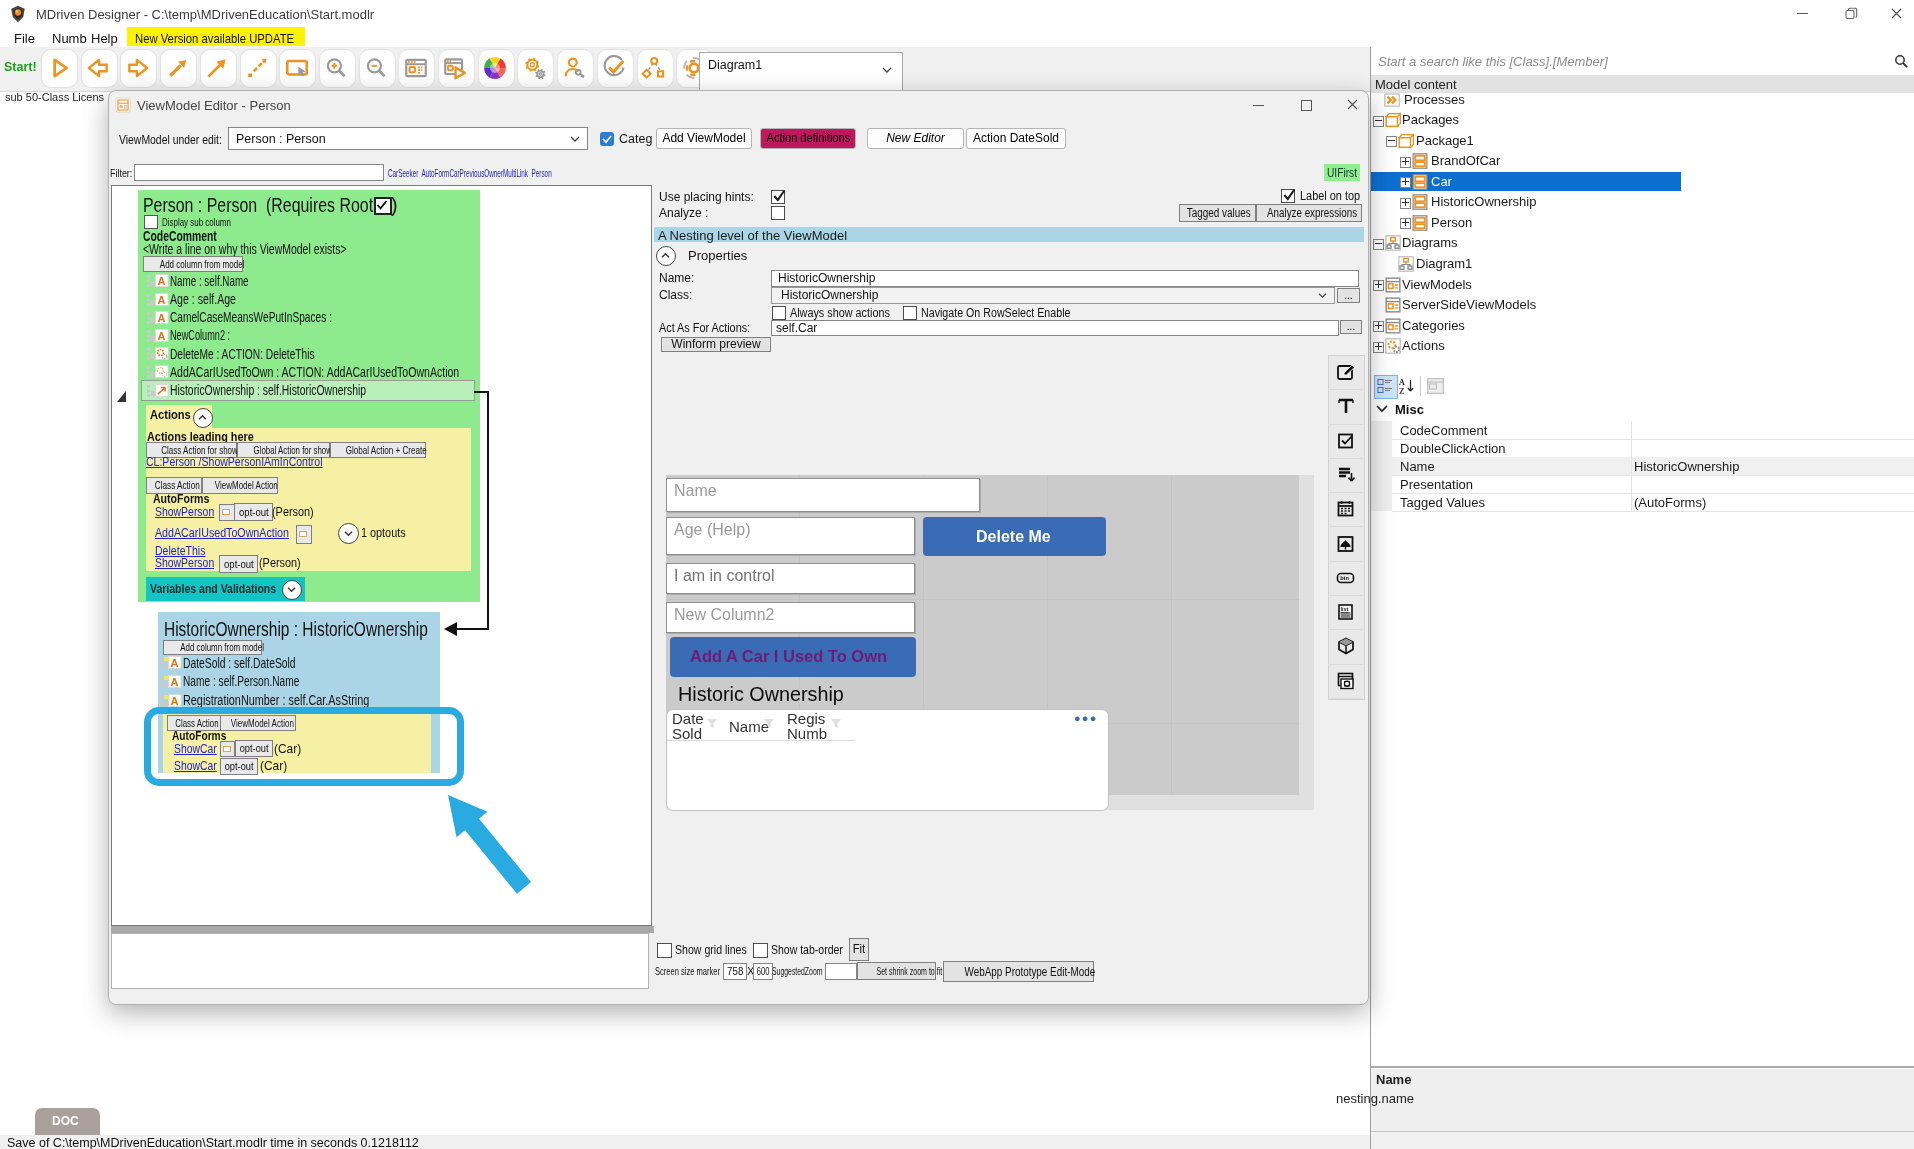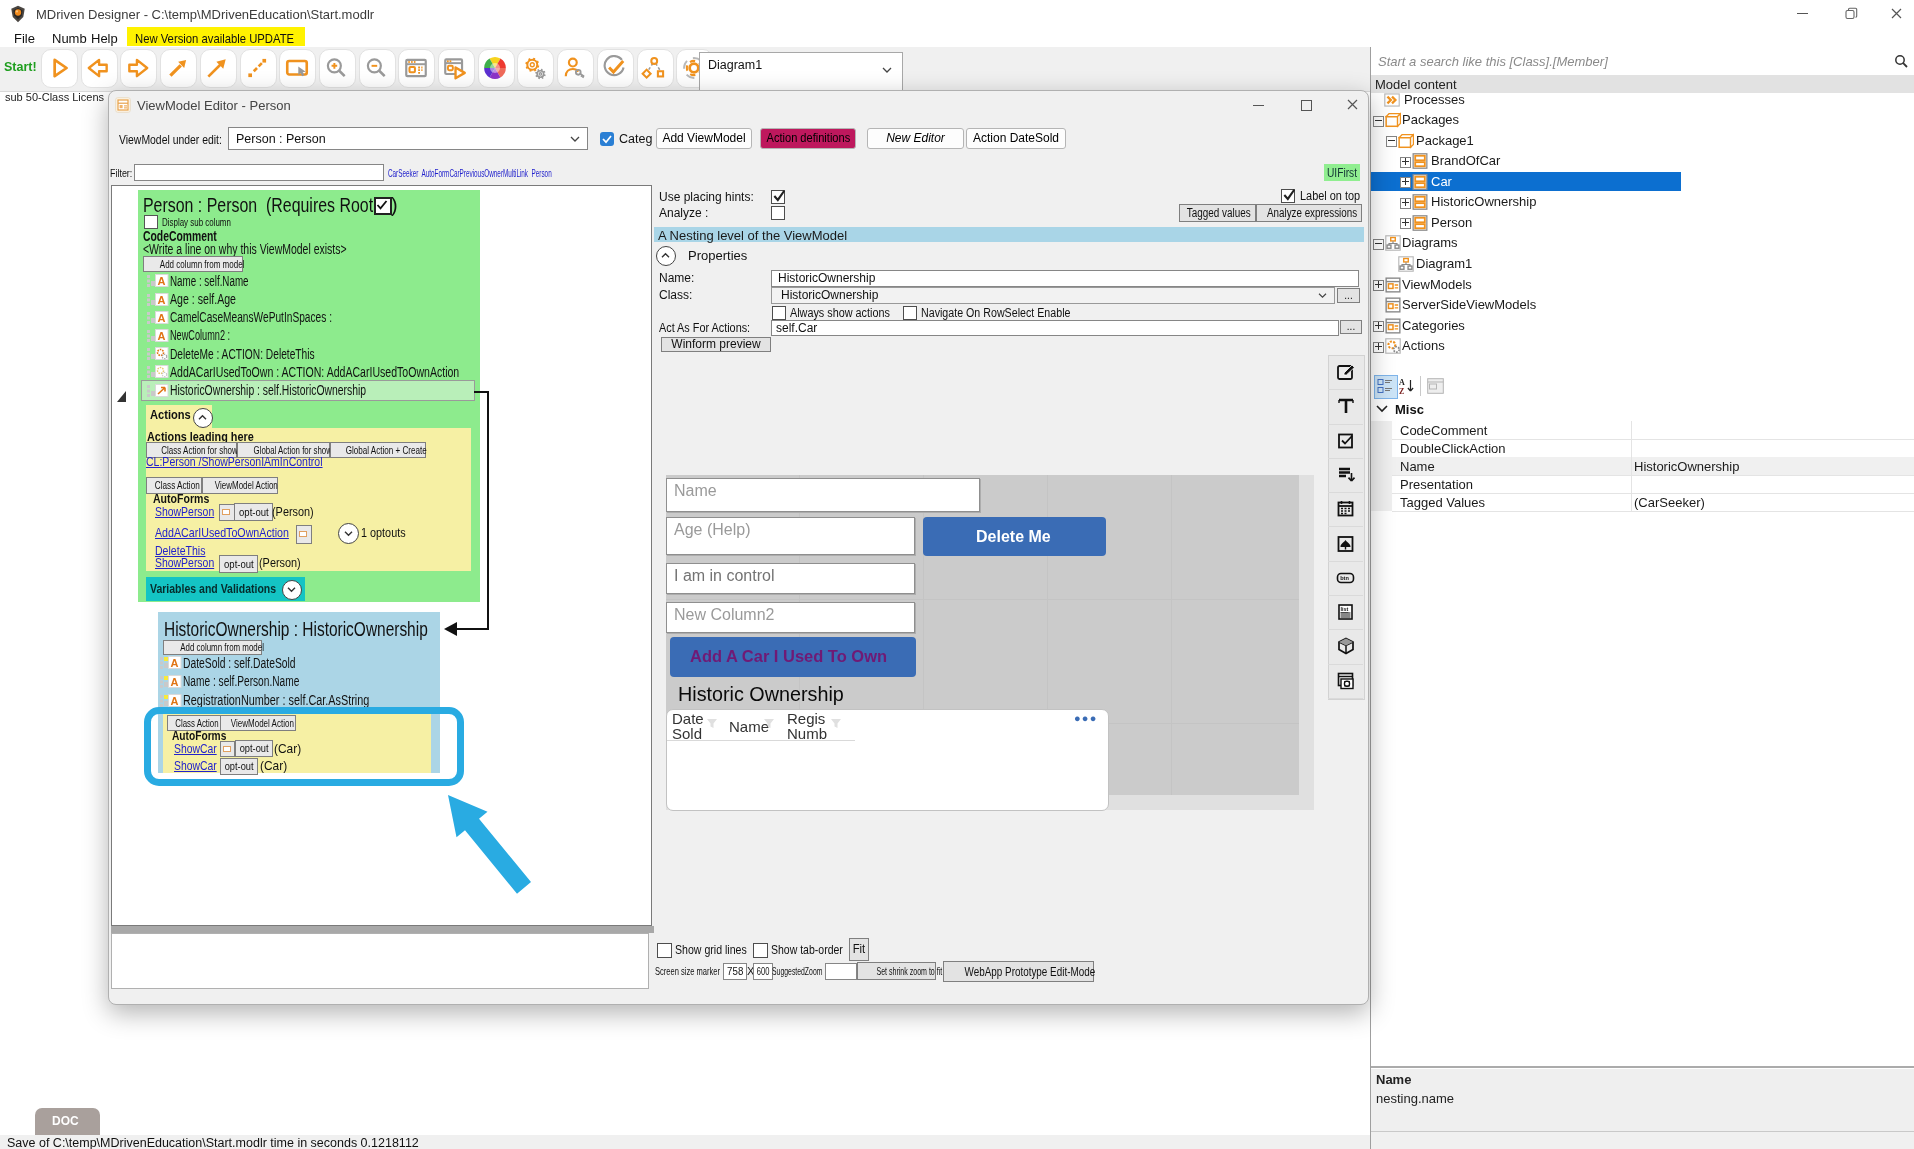--- a/index.html
+++ b/index.html
@@ -299,26 +299,26 @@
 <div class="a" style="left:1392px;top:457px;width:522px;height:1px;background:#e4e4e4;"></div>
 <div class="t" style="left:1400px;top:441px;font-size:13px;color:#1a1a1a;">DoubleClickAction</div>
 <div class="a" style="left:1392px;top:457px;width:522px;height:18px;background:#f0f0f0;"></div>
 <div class="a" style="left:1392px;top:475px;width:522px;height:1px;background:#e4e4e4;"></div>
 <div class="t" style="left:1400px;top:459px;font-size:13px;color:#1a1a1a;">Name</div>
 <div class="t" style="left:1634px;top:459px;font-size:13px;color:#1a1a1a;">HistoricOwnership</div>
 <div class="a" style="left:1392px;top:493px;width:522px;height:1px;background:#e4e4e4;"></div>
 <div class="t" style="left:1400px;top:477px;font-size:13px;color:#1a1a1a;">Presentation</div>
 <div class="a" style="left:1392px;top:511px;width:522px;height:1px;background:#e4e4e4;"></div>
 <div class="t" style="left:1400px;top:495px;font-size:13px;color:#1a1a1a;">Tagged Values</div>
-<div class="t" style="left:1634px;top:495px;font-size:13px;color:#1a1a1a;">(CarSeeker)</div>
+<div class="t" style="left:1634px;top:495px;font-size:13px;color:#1a1a1a;">(AutoForms)</div>
 <div class="a" style="left:1631px;top:421px;width:1px;height:90px;background:#e4e4e4;"></div>
 <div class="a" style="left:1371px;top:1066px;width:543px;height:2px;background:#ababab;"></div>
 <div class="a" style="left:1371px;top:1069px;width:543px;height:62px;background:#efefef;border-bottom:1px solid #c9c9c9;"></div>
 <div class="t" style="left:1376px;top:1072px;font-size:13px;color:#222;font-weight:bold;">Name</div>
-<div class="t" style="left:1376px;top:1091px;font-size:13px;color:#222;">nesting.name</div>
+<div class="t" style="left:1336px;top:1091px;font-size:13px;color:#222;">nesting.name</div>
 <div class="a" style="left:1371px;top:1132px;width:543px;height:17px;background:#f0f0f0;"></div>
 <div class="a" style="left:108px;top:90px;width:1259px;height:913px;background:#f0f0f0;border:1px solid #b0b0b0;border-radius:8px;box-shadow:0 8px 26px rgba(0,0,0,0.30);"></div>
 <svg class="a" style="left:115px;top:97px" width="16" height="16" viewBox="0 0 16 16">
     <rect x="0.7" y="0.7" width="14.6" height="14.6" rx="2" fill="#fdf4e6" stroke="#e8ddc8"></rect>
     <rect x="3" y="3" width="10" height="10" fill="#fff" stroke="#e8a24c" stroke-width="1.2"></rect>
     <path d="M3 6.2 h10" stroke="#e8a24c" stroke-width="1.2"></path>
     <rect x="4.6" y="8" width="3" height="3.2" fill="#f0b268"></rect>
     <path d="M9 8.8 h3 M9 10.8 h3" stroke="#f0b268" stroke-width="1.2"></path>
   </svg>
 <div class="t" style="left:137px;top:98px;font-size:13px;color:#444;">ViewModel Editor - Person</div>

